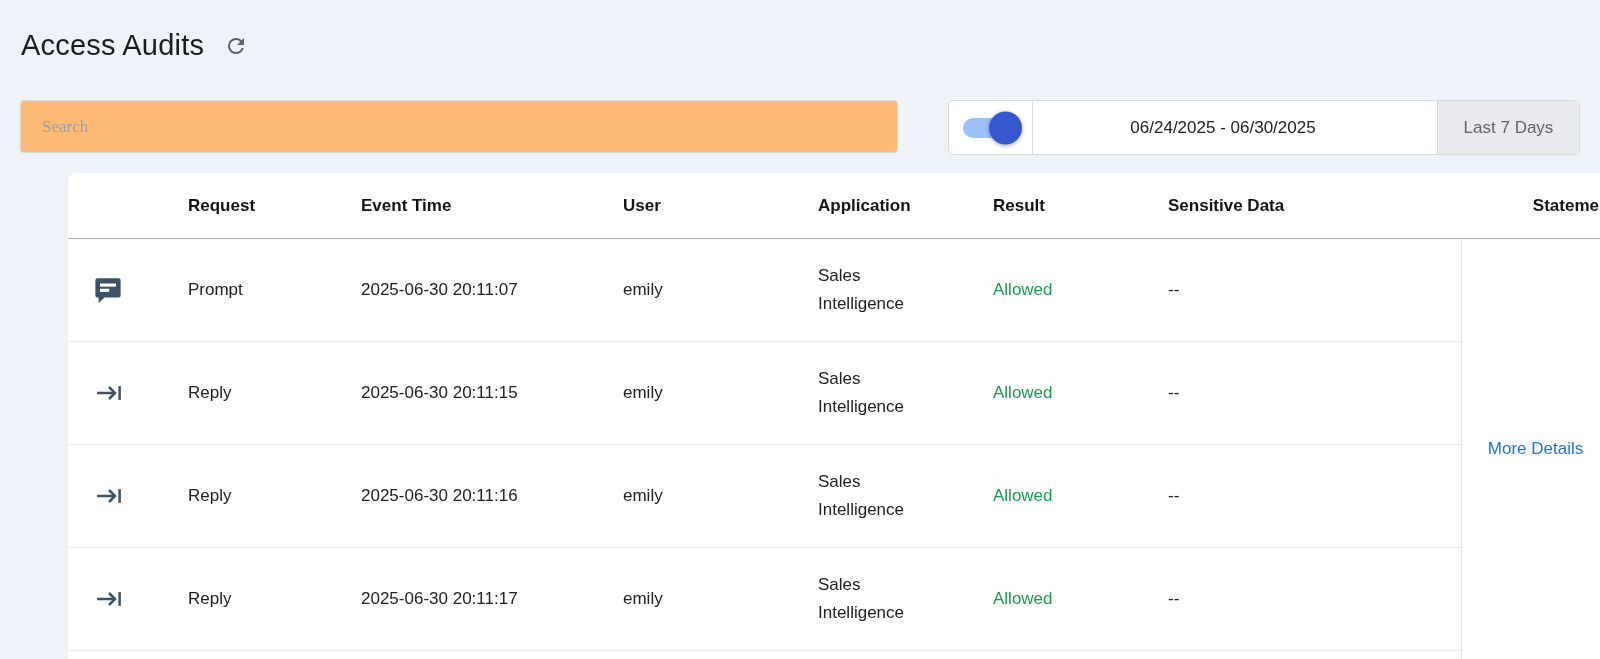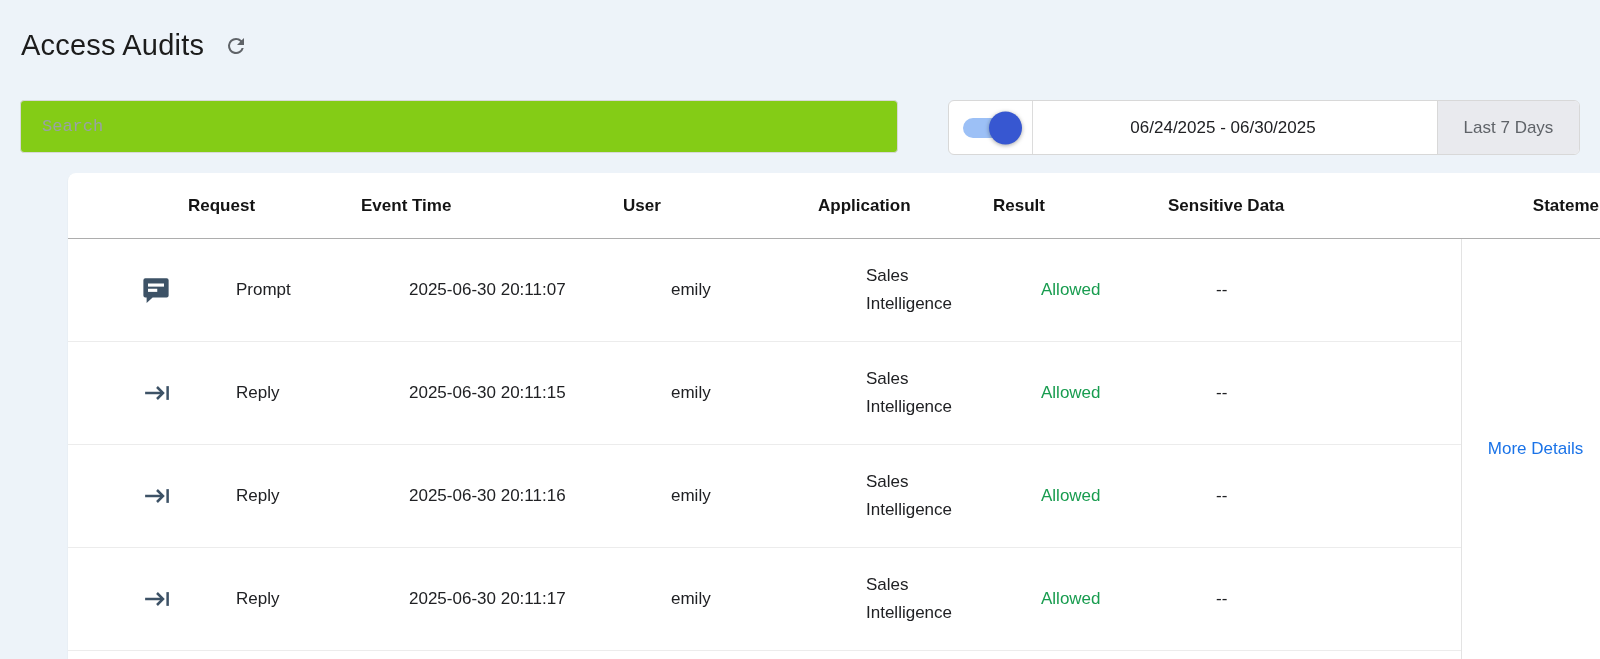--- a/index.html
+++ b/index.html
@@ -18,23 +18,23 @@
     display: flex; align-items: center; gap: 19px;
   }
   .page-title { font-size: 29px; font-weight: 400; color: #1c1c1c; letter-spacing: .2px; }
   .refresh-btn { width: 26px; height: 26px; display: flex; align-items: center; justify-content: center; cursor: pointer; background: none; border: none; }
 
   
   .search-box {
     position: absolute; left: 20px; top: 100px;
     width: 878px; height: 53px;
     border: 1px solid #d8d8d8; border-radius: 4px;
-    background: #84cc16; padding: 0 21px;
+    background: #fdba74; padding: 0 21px;
     font-size: 17px; color: #202124;
-    font-family: Liberation Mono, monospace;
+    font-family: Liberation Serif, serif;
     outline: none;
   }
   .search-box::placeholder { color: #9aa0a6; }
 
   .date-group {
     position: absolute; left: 948px; top: 100px;
     width: 632px; height: 55px;
     display: flex; align-items: stretch;
     background: #fff; border: 1px solid #d8d8d8; border-radius: 6px;
   }
@@ -75,21 +75,21 @@
   }
   .th-statement { justify-self: end; padding-right: 16px; }
 
   .tbody { display: flex; height: 420px; }
   .rows { width: 1393px; }
   .trow {
     display: grid;
     grid-template-columns: 120px 173px 262px 195px 175px 175px 293px;
     height: 103px; align-items: center;
     border-bottom: 1px solid #ececec;
-    font-size: 17px; color: #202124; padding-left: 48px;
+    font-size: 17px; color: #202124;
   }
   .icon-cell { padding-left: 25px; display: flex; align-items: center; }
   .app-cell { line-height: 28px; padding-right: 70px; }
   .result-cell { color: #189c4f; }
 
   .statement-col {
     width: 148px; border-left: 1px solid #e3e3e3;
     display: flex; align-items: center; justify-content: center;
   }
   .more-details { color: #1a73e8; font-size: 17px; cursor: pointer; text-decoration: none; }

